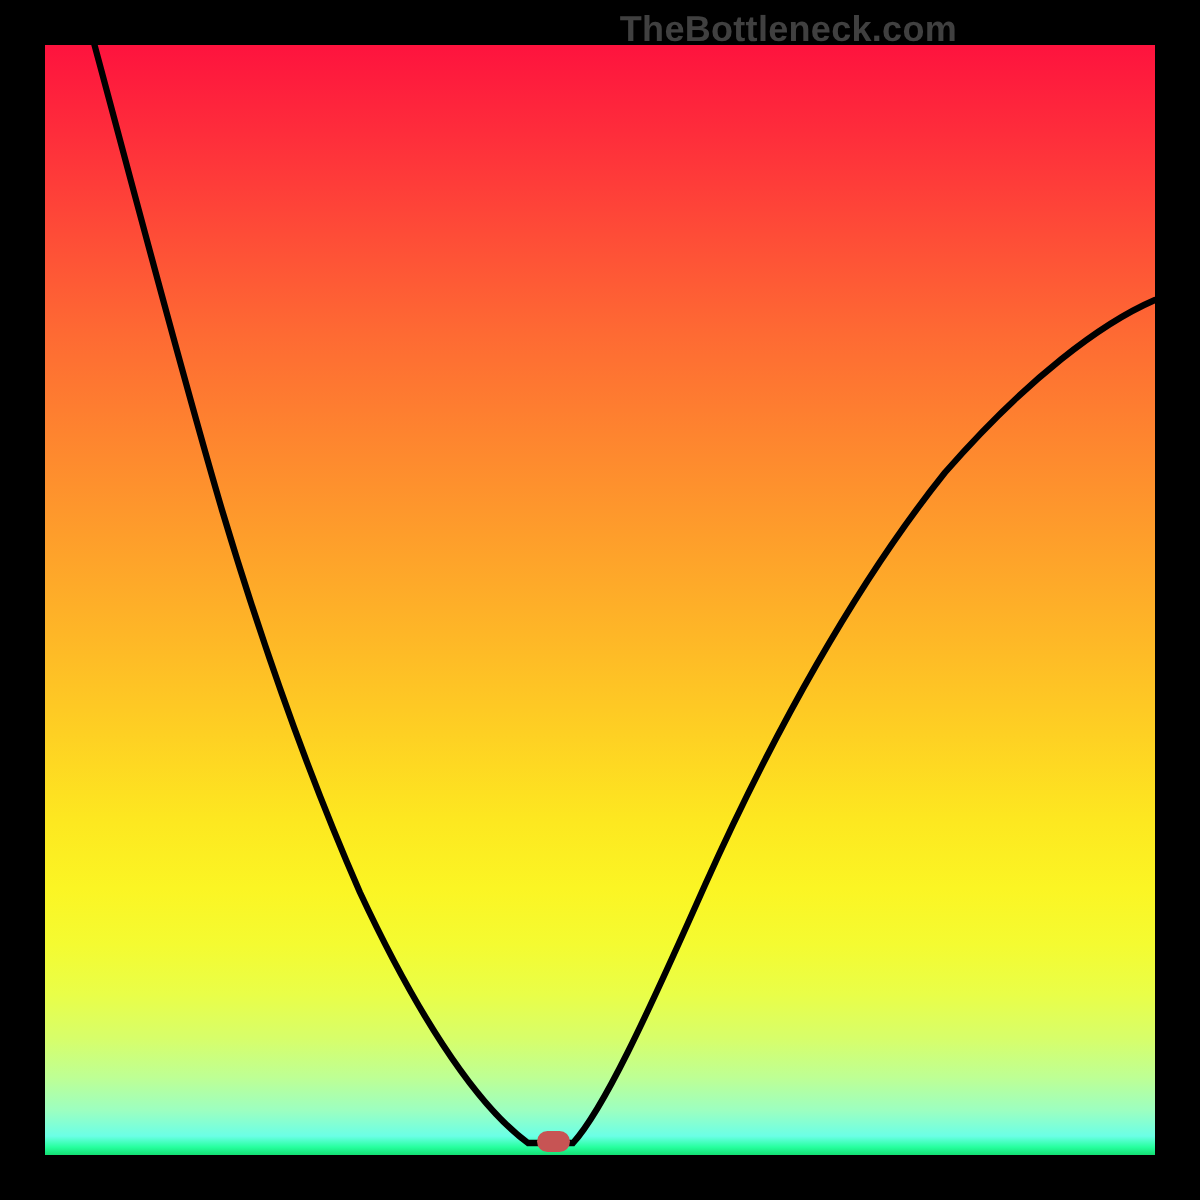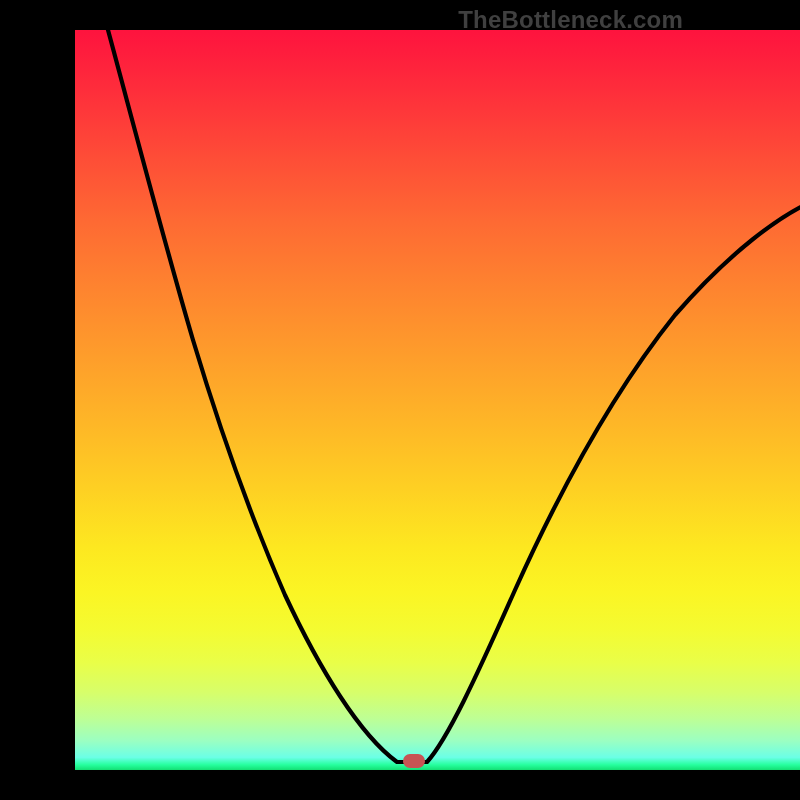--- a/index.html
+++ b/index.html
@@ -9,21 +9,20 @@
     height: 800px;
     background: #000;
     font-family: Arial, Helvetica, sans-serif;
     overflow: hidden;
   }
   .frame {
     position: relative;
     width: 652px;
     height: 800px;
     background: #000;
-    margin-left: 45px;
   }
   .watermark {
     position: absolute;
     top: 6px;
     right: 14px;
     font-size: 24px;
     font-weight: 600;
     color: #404040;
     letter-spacing: 0.2px;
     z-index: 5;

